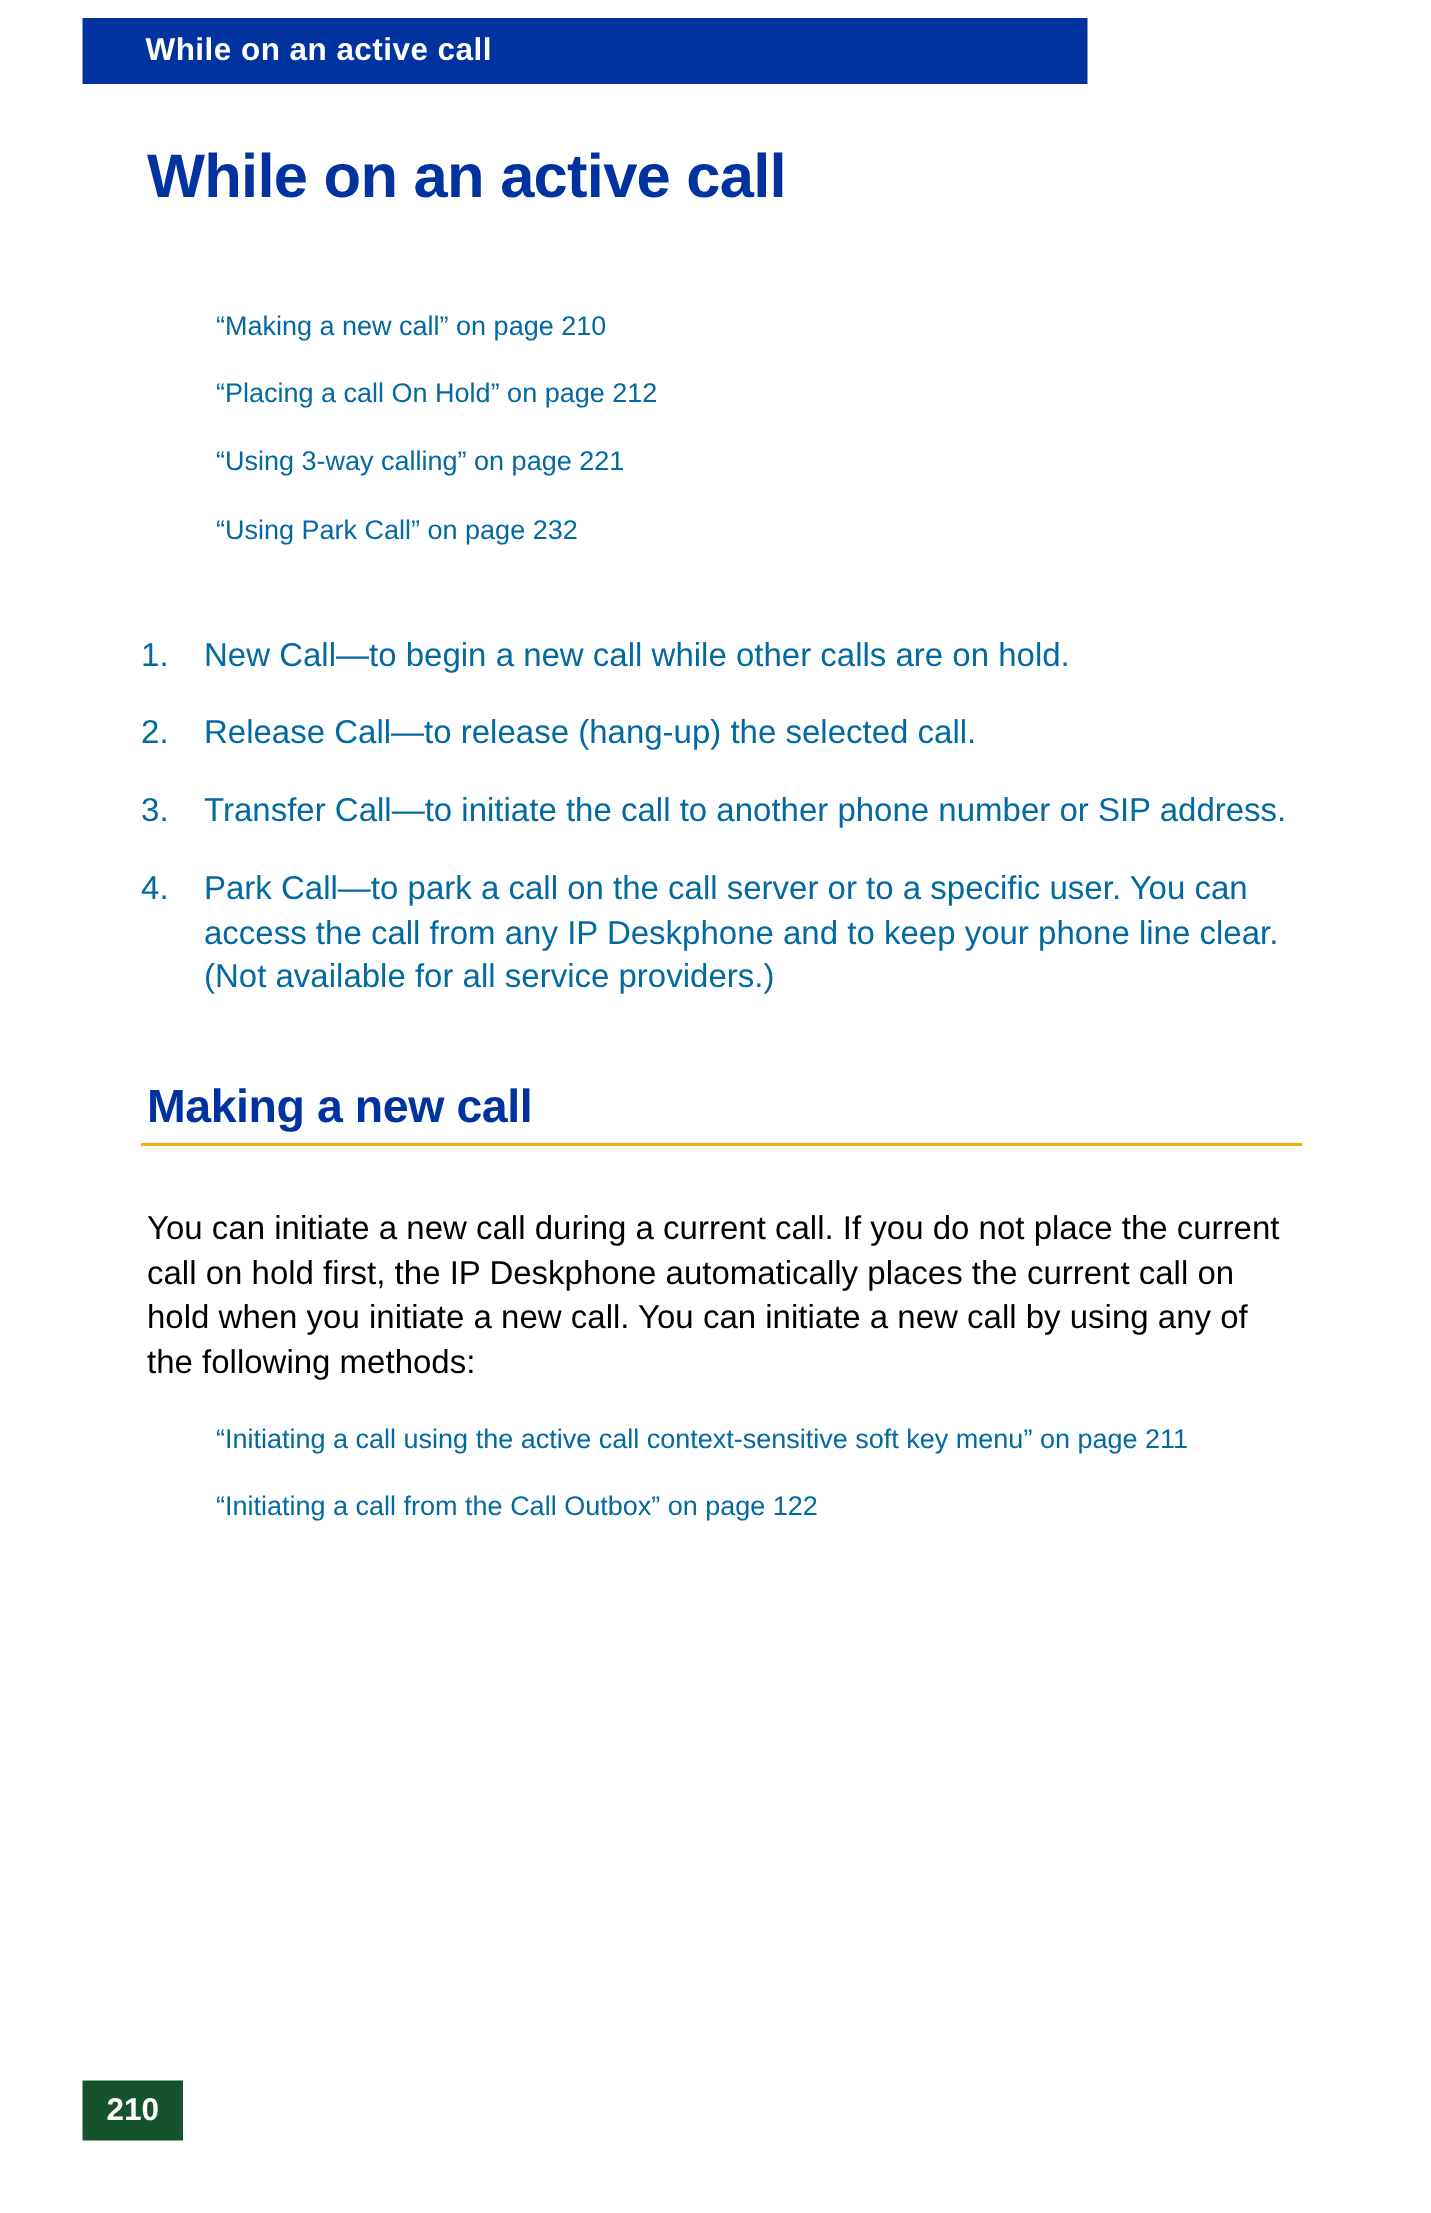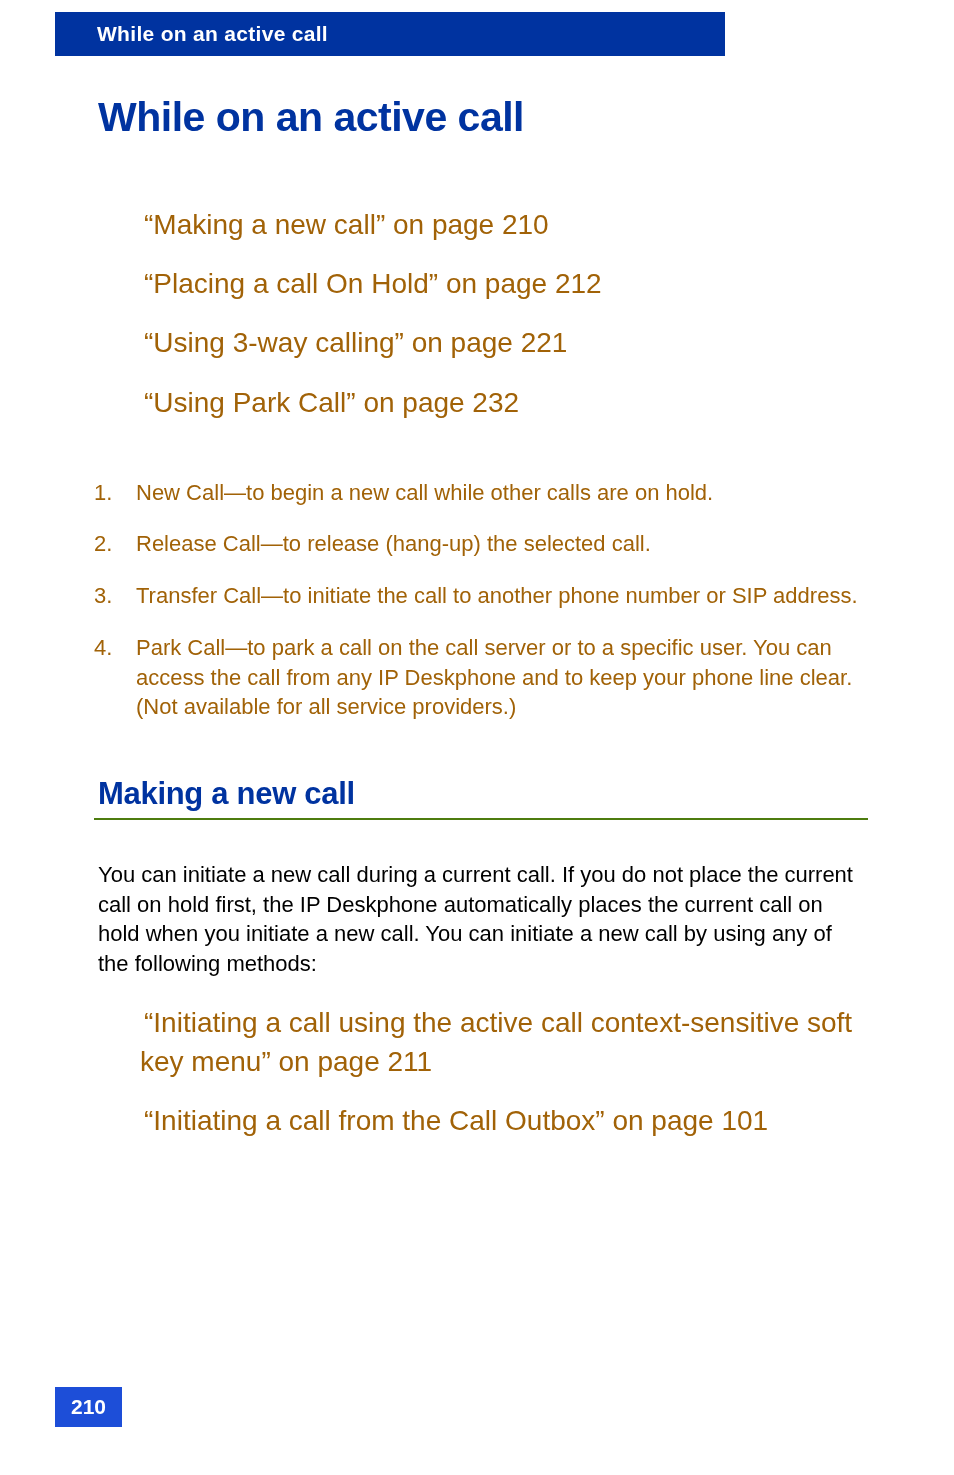--- a/index.html
+++ b/index.html
@@ -63,70 +63,70 @@
       list-style: none;
       padding-left: 42px;
       margin-bottom: 28px;
     }
     
     .link-list li {
       margin-bottom: 12px;
     }
     
     .link {
-      color: #a16207;
-      font-size: 28px;
+      color: #0369a1;
+      font-size: 18px;
       text-decoration: none;
       line-height: 1.4;
     }
     
     .numbered-list {
       list-style: none;
       padding-left: 0;
       margin-bottom: 28px;
       counter-reset: item;
     }
     
     .numbered-list li {
       font-size: 22px;
-      color: #a16207;
+      color: #0369a1;
       line-height: 1.35;
       margin-bottom: 14px;
       padding-left: 42px;
       position: relative;
       counter-increment: item;
     }
     
     .numbered-list li::before {
       content: counter(item) ".";
       position: absolute;
       left: 0;
       font-size: 22px;
     }
     
     .section-title {
       color: #0033a0;
       font-size: 31px;
       font-weight: 900;
       font-family: "Arial Black", Arial, sans-serif;
-      border-bottom: 2px solid #4d7c0f;
+      border-bottom: 2px solid #eab308;
       padding-bottom: 6px;
       margin-top: 20px;
       margin-bottom: 36px;
       letter-spacing: -0.3px;
     }
     
     .footer {
       position: absolute;
       bottom: 44px;
       left: 43px;
     }
     
     .page-number {
-      background: #1d4ed8;
+      background: #14532d;
       color: #ffffff;
       font-weight: bold;
       font-size: 21px;
       padding: 8px 16px;
       display: inline-block;
       font-family: "Arial Black", Arial, sans-serif;
       margin-top: 20px;
     }
     
     .softkey-gap {
@@ -162,21 +162,21 @@
       <li>Transfer Call—to initiate the call to another phone number or SIP address.</li>
       <li>Park Call—to park a call on the call server or to a specific user. You can access the call from any IP Deskphone and to keep your phone line clear. (Not available for all service providers.)</li>
     </ol>
 
     <h2 class="section-title">Making a new call</h2>
 
     <p class="body-text">You can initiate a new call during a current call. If you do not place the current call on hold first, the IP Deskphone automatically places the current call on hold when you initiate a new call. You can initiate a new call by using any of the following methods:</p>
 
     <ul class="link-list">
       <li><a class="link">“Initiating a call using the active call context-sensitive soft key menu” on page 211</a></li>
-      <li><a class="link">“Initiating a call from the Call Outbox” on page 101</a></li>
+      <li><a class="link">“Initiating a call from the Call Outbox” on page 122</a></li>
     </ul>
 
   </div>
 
   <div class="footer">
     <span class="page-number">210</span>
   </div>
 
 </div>
 

